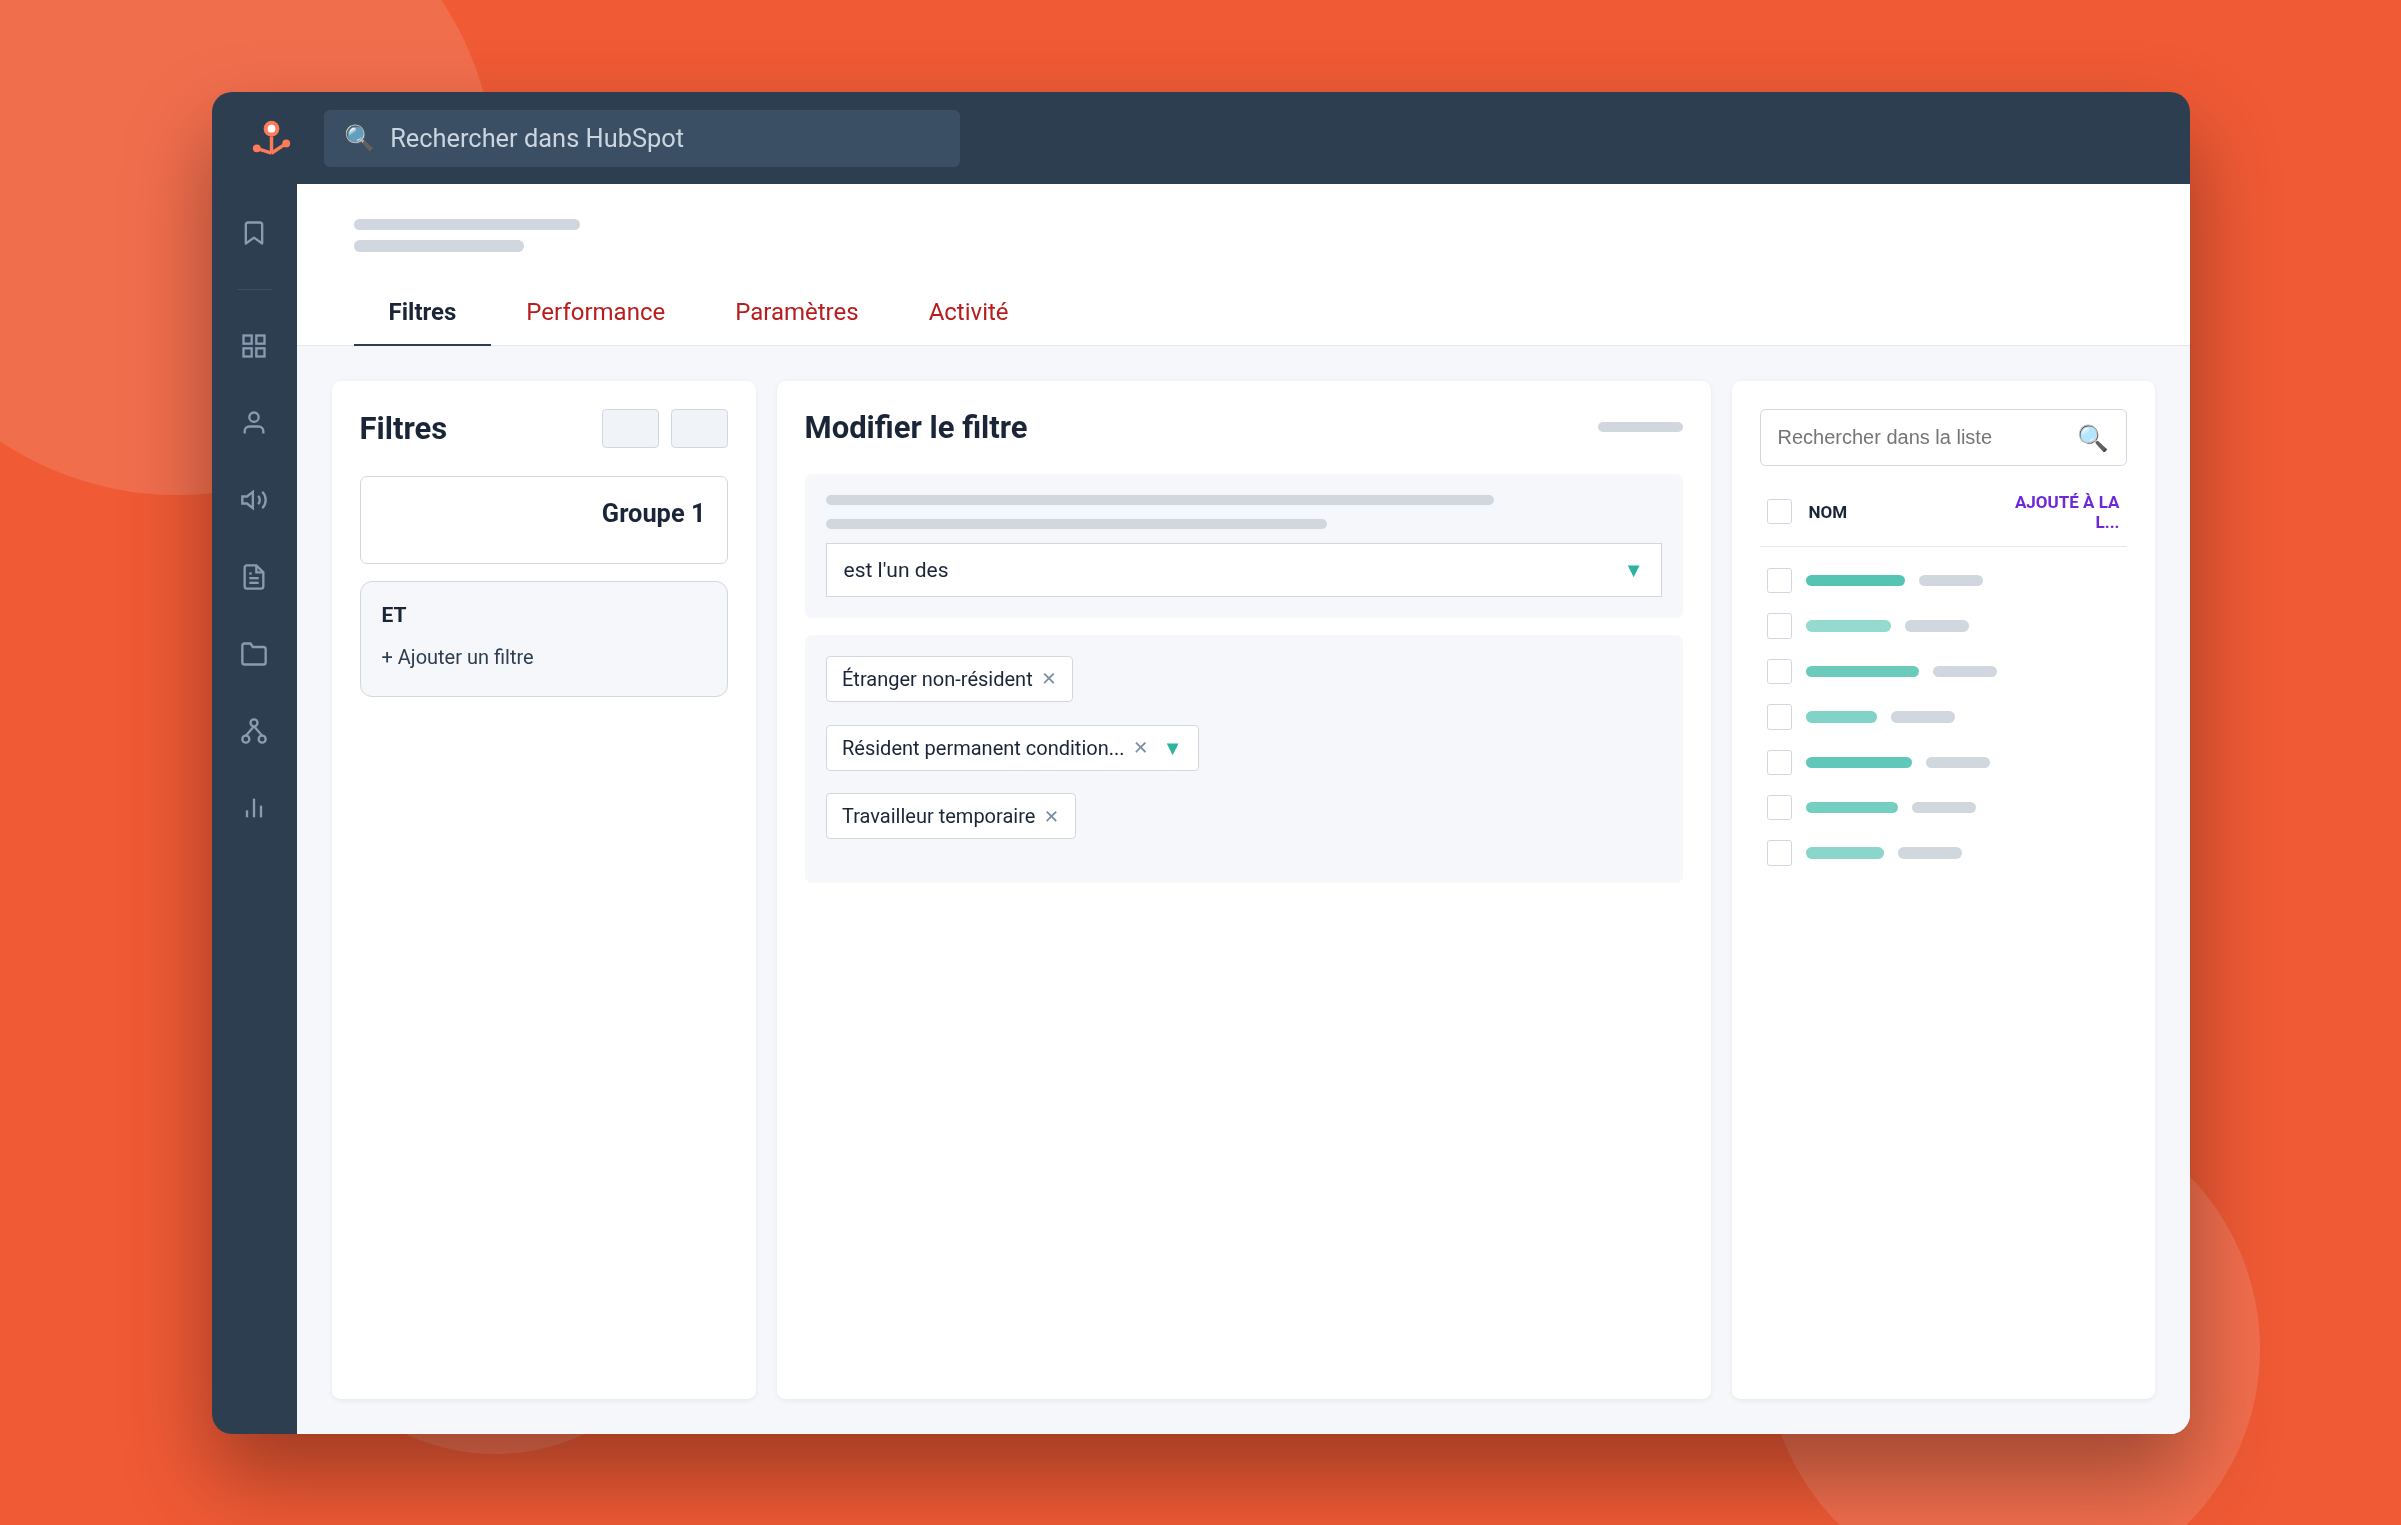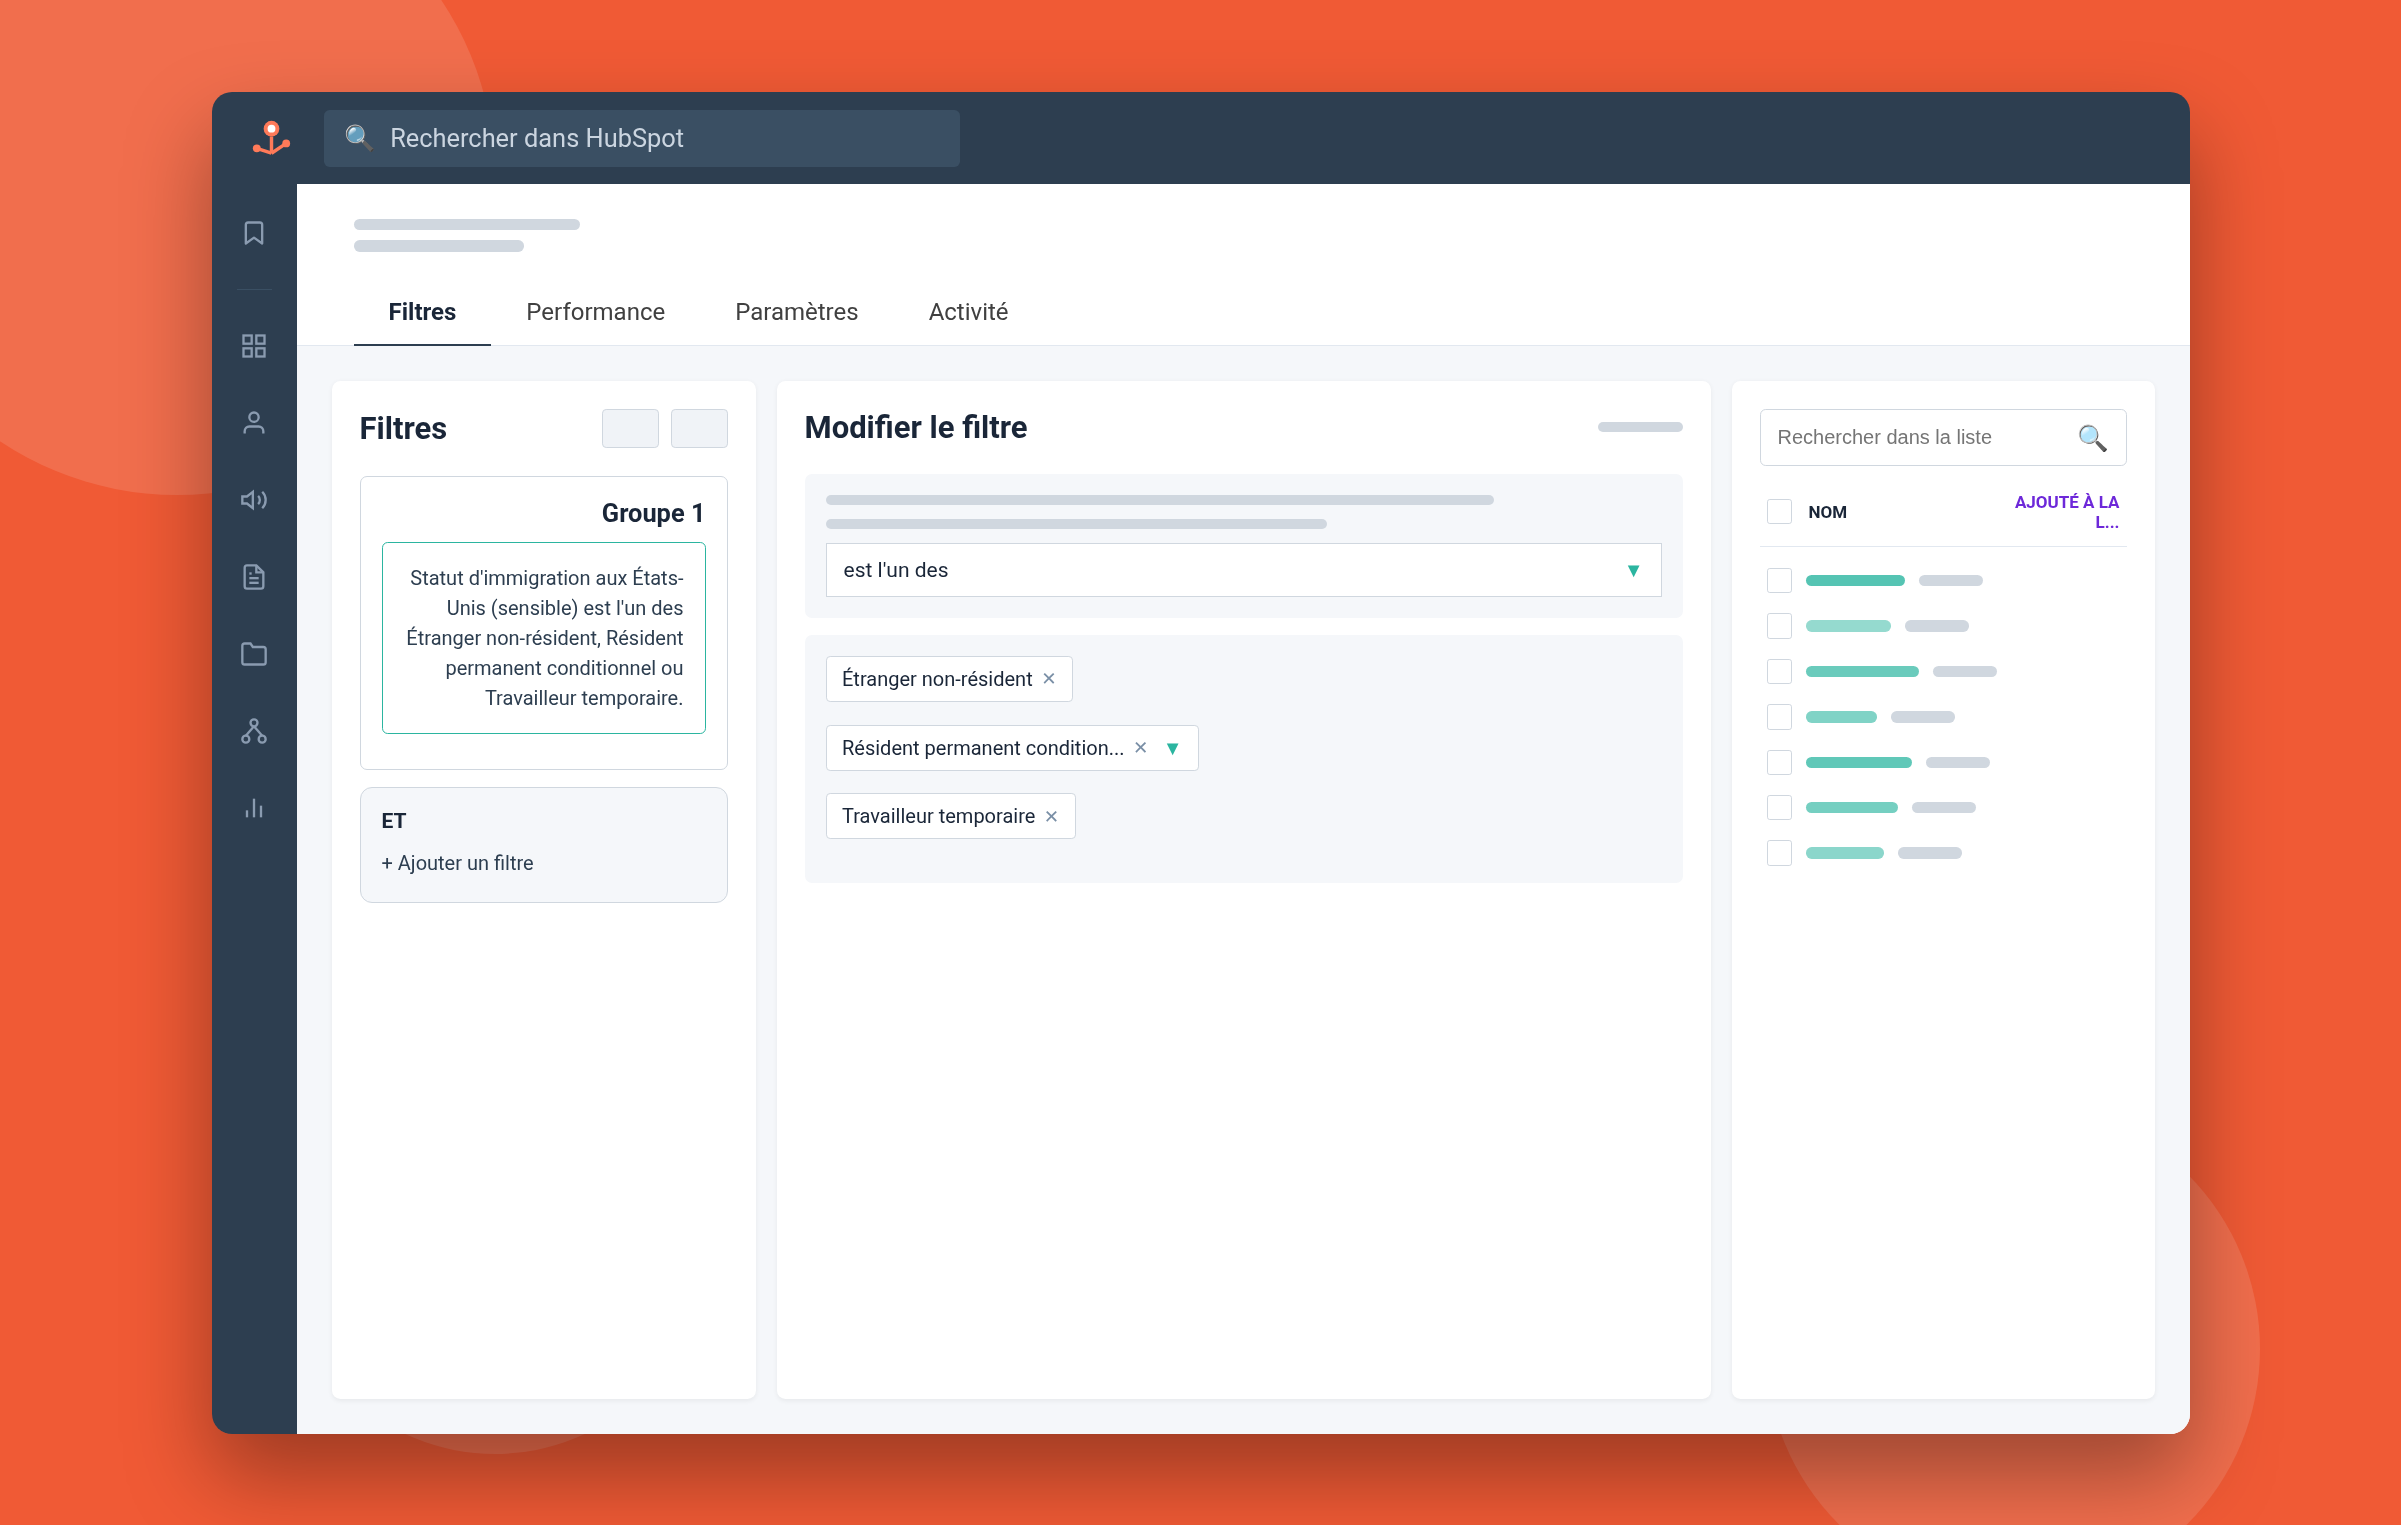--- a/index.html
+++ b/index.html
@@ -138,21 +138,21 @@
     .breadcrumb-line:last-child { width: 155px; }
 
     
     .tabs {
       display: flex;
       gap: 0;
     }
     .tab {
       padding: 17.7px 35px;
       font-size: 24px;
-      color: #404040;
+      color: #b91c1c;
       cursor: pointer;
       border-bottom: 2.8px solid transparent;
       position: relative;
       top: 0.7px;
     }
     .tab.active {
       color: #1a2638;
       font-weight: 700;
       border-bottom: 2.8px solid #2d3e50;
     }
@@ -540,21 +540,20 @@
           <div class="col-header">
             <span class="col-title">Filtres</span>
             <div class="col-header-btns">
               <div class="mini-btn"></div>
               <div class="mini-btn"></div>
             </div>
           </div>
 
           <div class="group-card">
             <div class="group-title">Groupe 1</div>
-            <div class="filter-rule">Statut d'immigration aux États-Unis (sensible) est l'un des Étranger non-résident, Résident permanent conditionnel ou Travailleur temporaire.</div>
           </div>
 
           <div class="and-group">
             <div class="and-label">ET</div>
             <div class="add-filter-btn">+ Ajouter un filtre</div>
           </div>
         </div>
 
         <div class="col-edit">
           <div class="edit-header">

